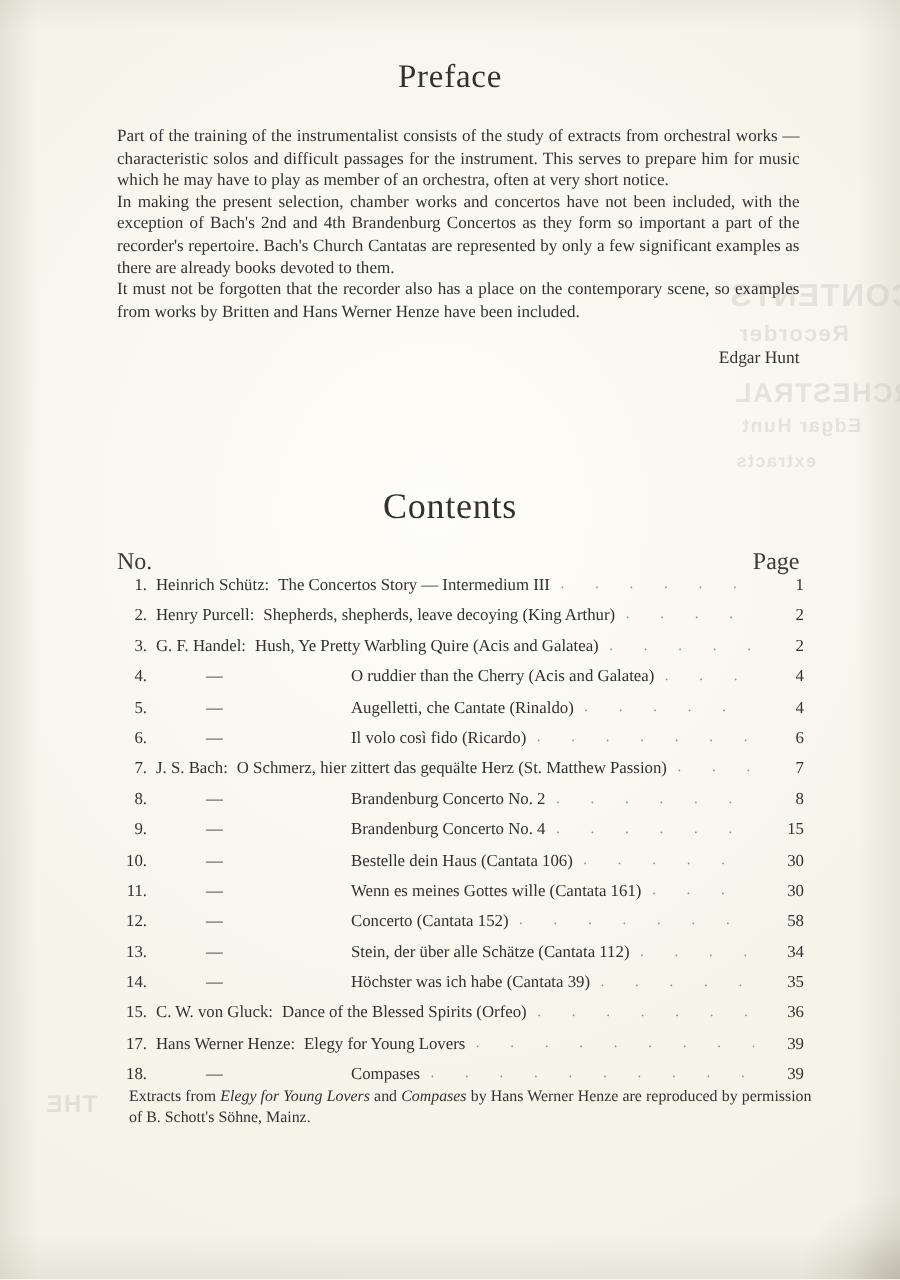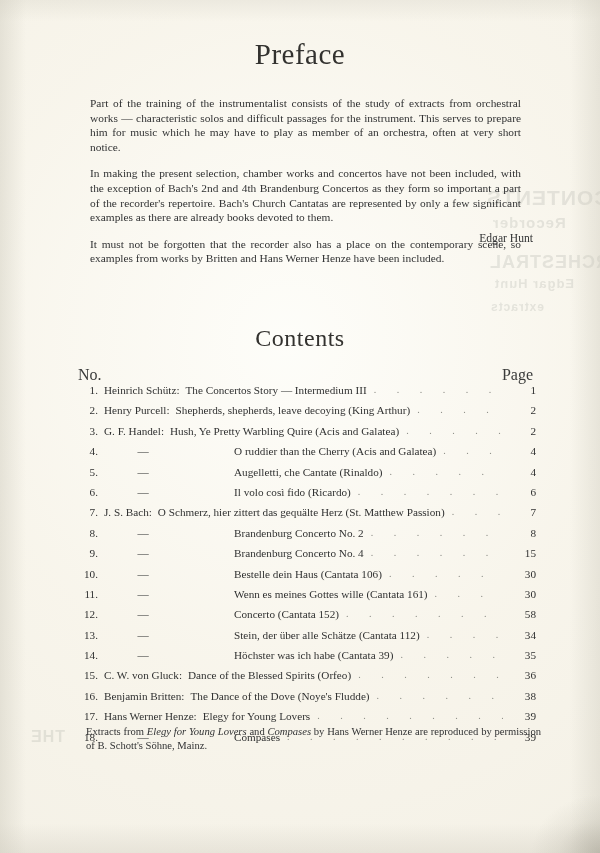--- a/index.html
+++ b/index.html
@@ -62,39 +62,39 @@
     z-index: 3;
   }
 
   h1.title {
     margin: 0;
     position: absolute;
     left: 0;
     right: 0;
     text-align: center;
     font-weight: normal;
-    font-size: 29px;
+    font-size: 22px;
     letter-spacing: 0.5px;
     color: #33322f;
   }
   #preface-title { top: 38px; }
   #contents-title { top: 325px; font-size: 24px; }
 
   .preface-body {
     position: absolute;
     left: 78px;
     top: 84px;
     width: 455px;
     font-size: 11.4px;
     line-height: 14.6px;
     text-align: justify;
     color: #313233;
   }
   .preface-body p {
-    margin: 12px;
+    margin: 0;
     text-align: justify;
   }
   .signature {
     position: absolute;
     left: 78px;
     top: 232px;
     width: 455px;
     text-align: right;
     font-size: 11.6px;
     color: #313233;
@@ -319,27 +319,20 @@
           <span class="toc-page">35</span>
         </div>
         <div class="toc-row">
           <span class="toc-num">15.</span>
           <span class="toc-composer">C. W. von Gluck:</span>
           <span class="toc-title">Dance of the Blessed Spirits (Orfeo)</span>
           <span class="toc-leader"></span>
           <span class="toc-page">36</span>
         </div>
         <div class="toc-row">
-          <span class="toc-num">16.</span>
-          <span class="toc-composer">Benjamin Britten:</span>
-          <span class="toc-title">The Dance of the Dove (Noye's Fludde)</span>
-          <span class="toc-leader"></span>
-          <span class="toc-page">38</span>
-        </div>
-        <div class="toc-row">
           <span class="toc-num">17.</span>
           <span class="toc-composer">Hans Werner Henze:</span>
           <span class="toc-title">Elegy for Young Lovers</span>
           <span class="toc-leader"></span>
           <span class="toc-page">39</span>
         </div>
         <div class="toc-row row-ind">
           <span class="toc-num">18.</span>
           <span class="toc-dash">—</span>
           <span class="toc-title">Compases</span>

